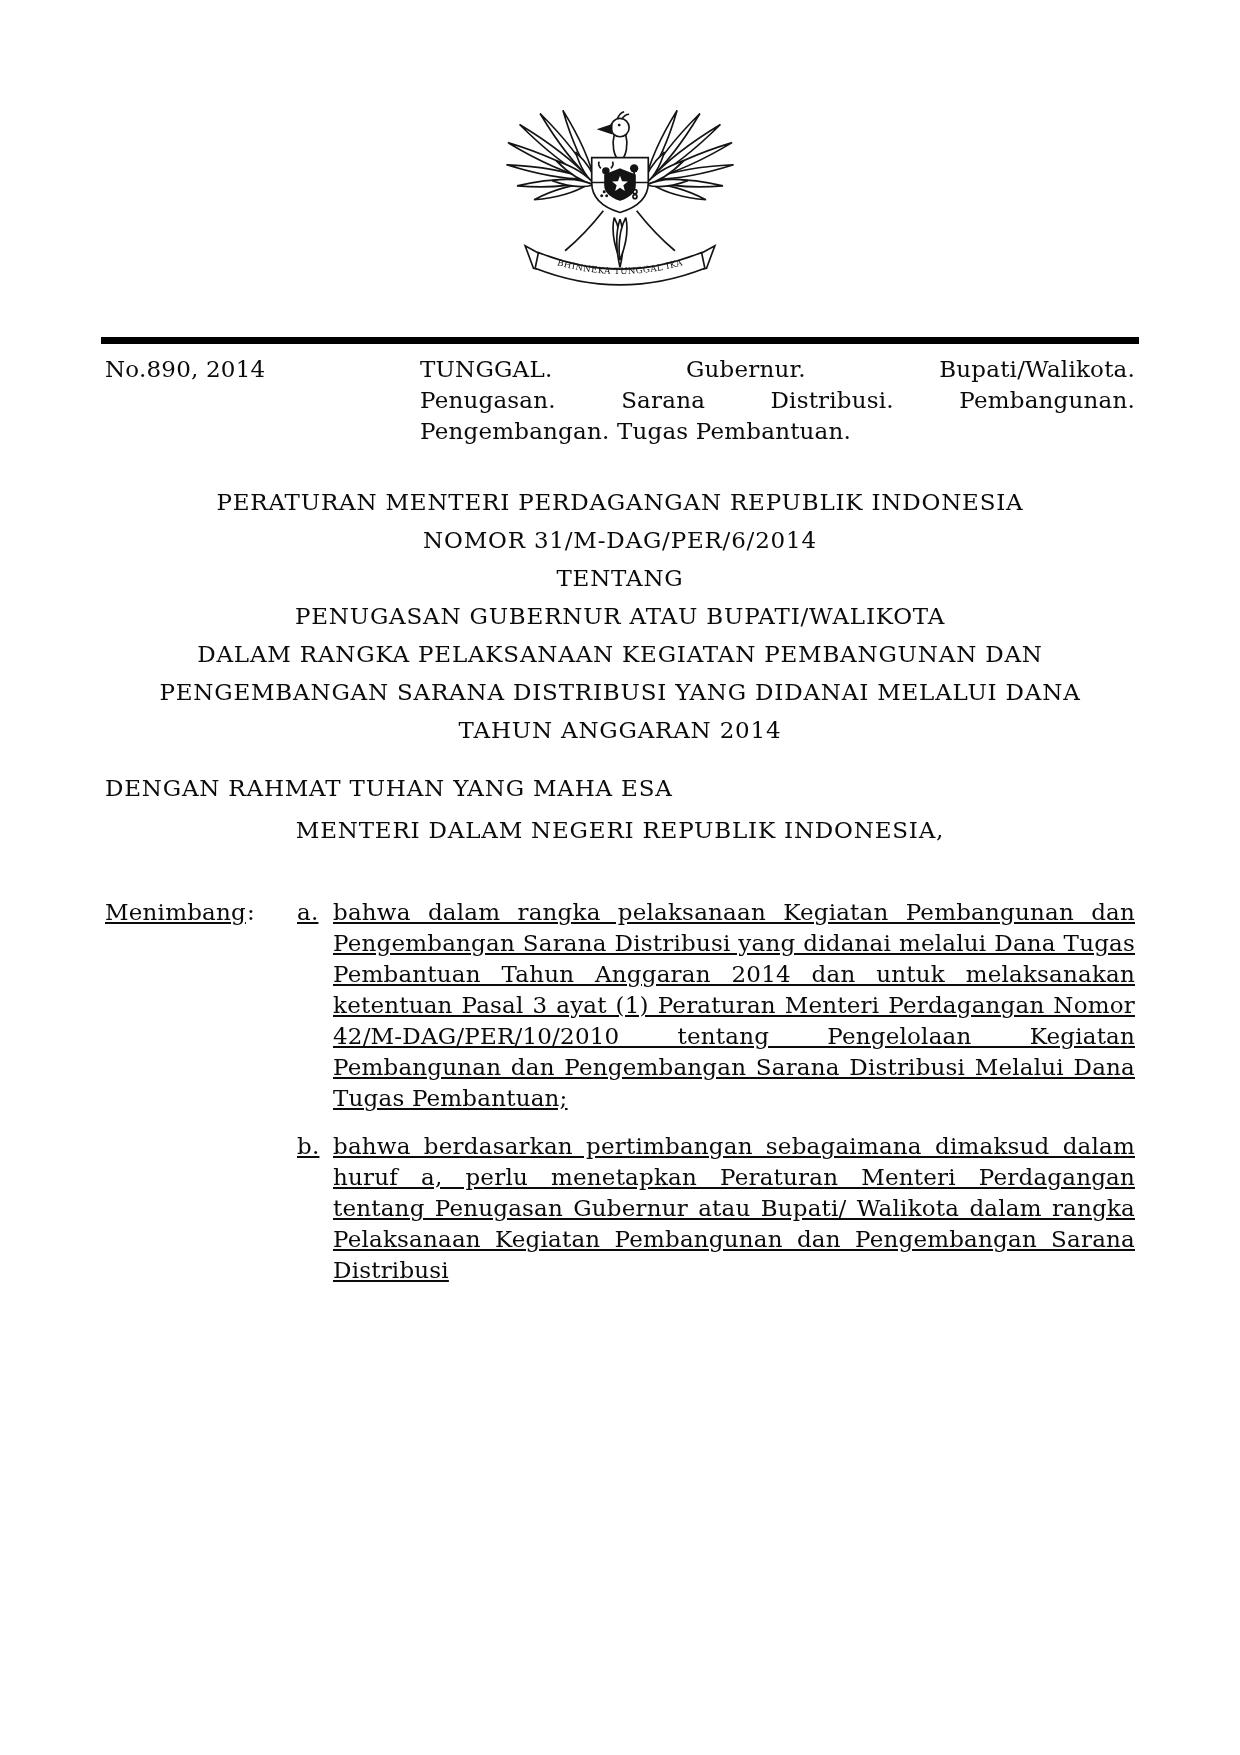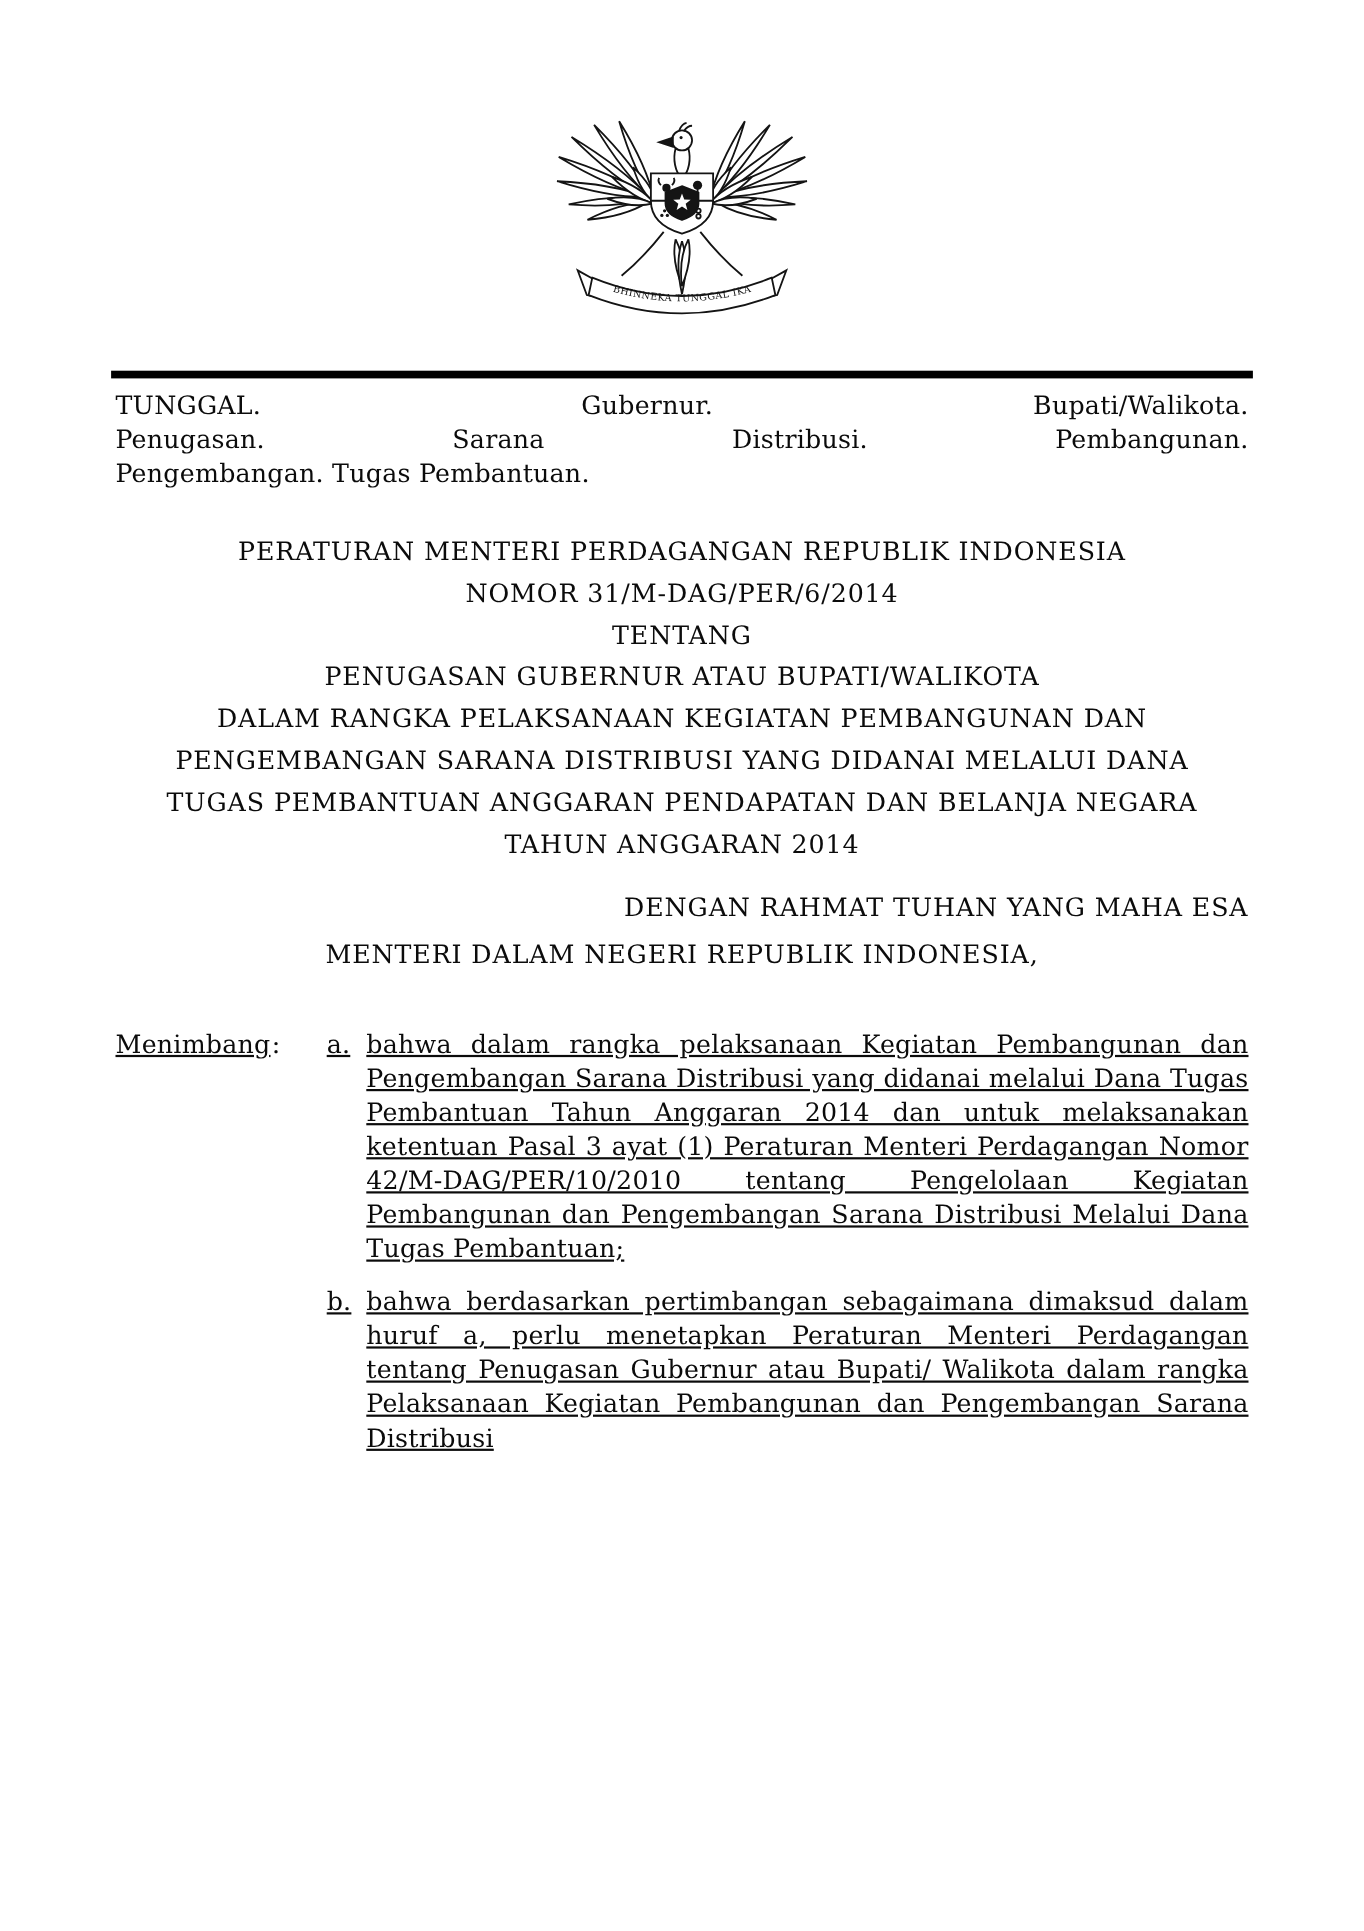--- a/index.html
+++ b/index.html
@@ -25,21 +25,21 @@
     line-height:70px;white-space:nowrap;}
   
   .rule{height:7px;background:#000;margin-top:33px;margin-left:-4px;margin-right:-4px;}
   
   .meta-row{display:flex;margin-top:10px;font-size:23px;line-height:31px;letter-spacing:0.2px;}
   .meta-num{width:315px;flex:none;}
   .meta-subject{flex:1;}
   .stretch{text-align:justify;text-align-last:justify;}
   
   .doc-title{margin-top:36px;text-align:center;font-size:23px;line-height:38px;letter-spacing:0.8px;}
-  .invocation{margin-top:20px;text-align:right;font-size:23px;line-height:38px;letter-spacing:0.8px;}
+  .invocation{margin-top:20px;text-align:left;font-size:23px;line-height:38px;letter-spacing:0.8px;}
   .authority{margin-top:4px;text-align:center;font-size:23px;line-height:38px;letter-spacing:0.8px;}
   
   .considering{margin-top:48px;font-size:23px;line-height:31px;letter-spacing:0.2px;}
   .consider-row{display:flex;align-items:flex-start;text-decoration:underline;}
   .c-label{width:192px;flex:none;position:relative;}
   .c-colon{position:absolute;left:142px;top:0;}
   .c-items{flex:1;}
   .c-item{display:flex;align-items:flex-start;}
   .c-item + .c-item{margin-top:17px;}
   .c-marker{width:36px;flex:none;}
@@ -124,35 +124,35 @@
       <text font-family="DejaVu Serif, serif" font-size="10.5" fill="#141414" letter-spacing="0.5">
         <textPath href="#ribbonArc" startOffset="50%" text-anchor="middle">BHINNEKA TUNGGAL IKA</textPath>
       </text>
     </svg>
   </div>
 
 
   <div class="rule"></div>
 
   <div class="meta-row">
+    <div class="meta-num">No.890, 2014</div>
     <div class="meta-subject">
       <div class="stretch">TUNGGAL. Gubernur. Bupati/Walikota.</div>
       <div class="stretch">Penugasan. Sarana Distribusi. Pembangunan.</div>
       <div>Pengembangan. Tugas Pembantuan.</div>
     </div>
   </div>
 
   <div class="doc-title">
     <div>PERATURAN MENTERI PERDAGANGAN REPUBLIK INDONESIA</div>
     <div>NOMOR 31/M-DAG/PER/6/2014</div>
     <div>TENTANG</div>
     <div>PENUGASAN GUBERNUR ATAU BUPATI/WALIKOTA</div>
     <div>DALAM RANGKA PELAKSANAAN KEGIATAN PEMBANGUNAN DAN</div>
     <div>PENGEMBANGAN SARANA DISTRIBUSI YANG DIDANAI MELALUI DANA</div>
-    <div>TUGAS PEMBANTUAN ANGGARAN PENDAPATAN DAN BELANJA NEGARA</div>
     <div>TAHUN ANGGARAN 2014</div>
   </div>
 
   <div class="invocation">DENGAN RAHMAT TUHAN YANG MAHA ESA</div>
   <div class="authority">MENTERI DALAM NEGERI REPUBLIK INDONESIA,</div>
 
   <div class="considering">
     <div class="consider-row">
       <div class="c-label">
         <span>Menimbang</span>

